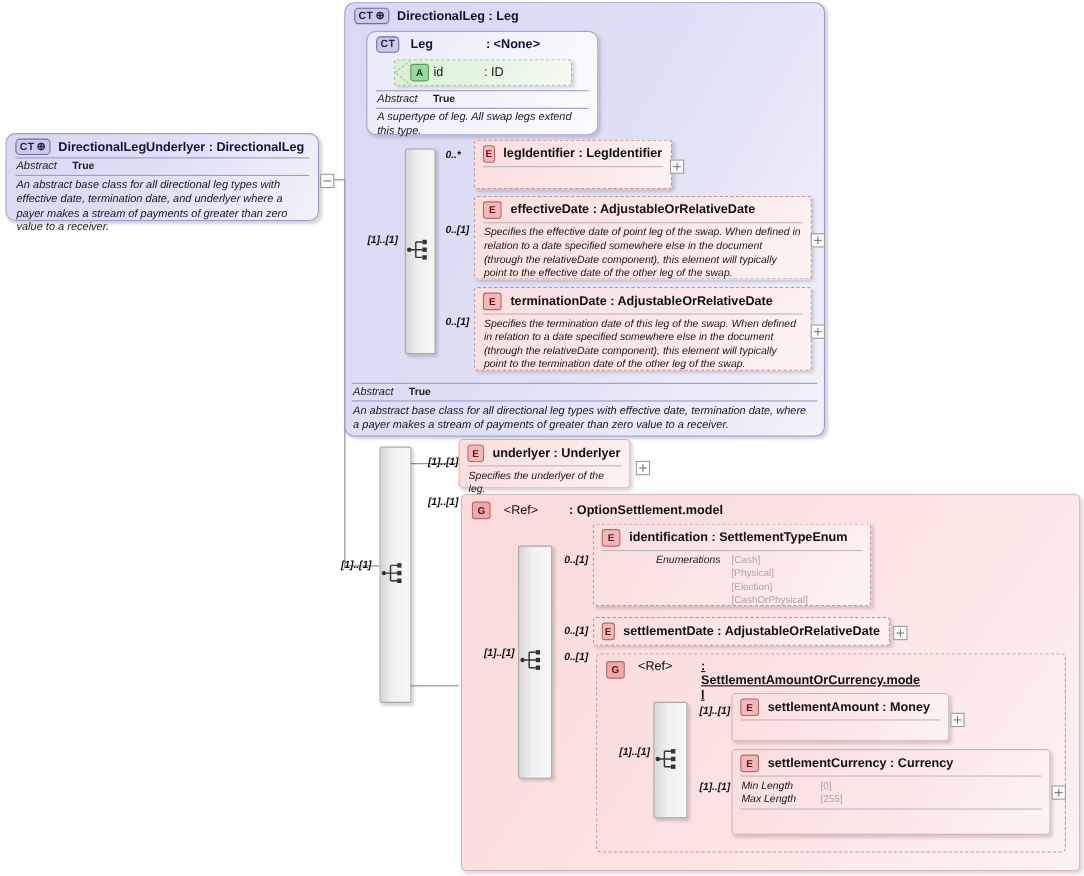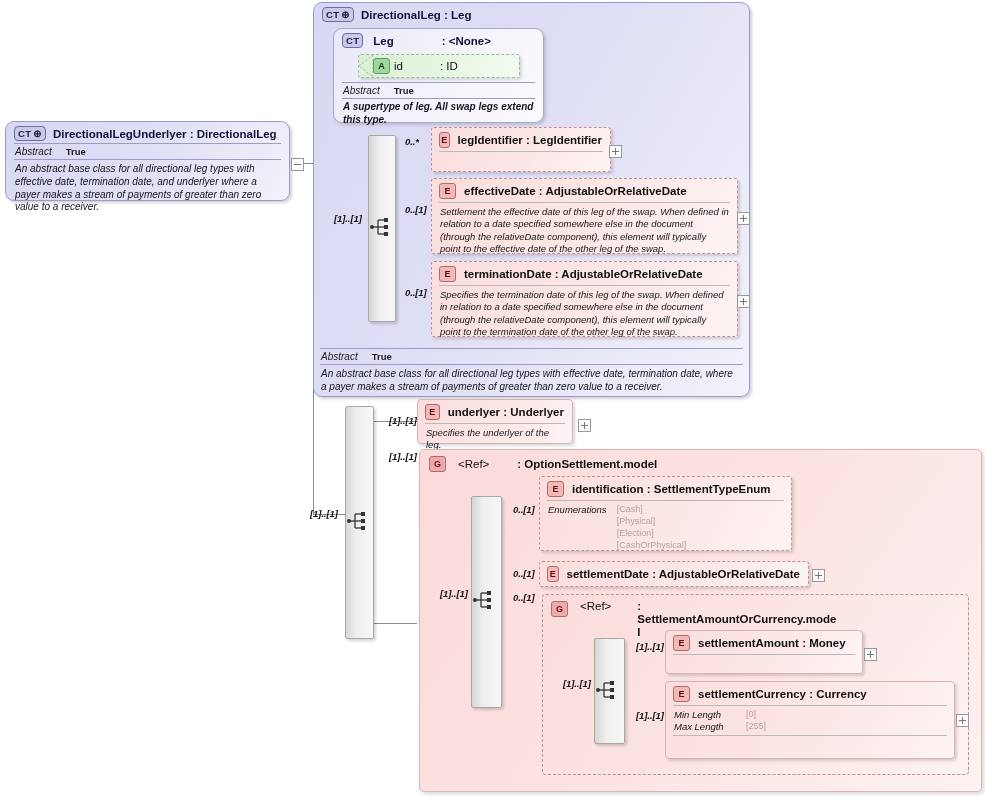--- a/index.html
+++ b/index.html
@@ -56,27 +56,27 @@
   }
   .el-box.solid{border:1px solid #d8b3b3;border-radius:4px;}
   .el-hdr{display:flex;align-items:center;gap:8px;padding:4px 8px 3px 7px;}
   .etag{
     display:inline-flex;align-items:center;justify-content:center;
     width:15px;height:14px;border:1px solid #b46a6a;border-radius:3px;
     background:#f3b9b9;color:#5c1111;font-size:9px;font-weight:bold;
   }
   .gtag{background:#f0a9a9;}
   .el-title{font-size:11.5px;font-weight:bold;color:#101010;white-space:nowrap;}
-  .el-title.wrap{white-space:normal;line-height:1.12;}
+  .el-title.wrap{white-space:normal;line-height:1.12;text-decoration:underline;}
   .el-sep{border-top:1px solid #b9b9b9;margin:0 7px;}
   .el-doc{
     padding:3px 8px 4px 8px;font-size:9.5px;font-style:italic;
     color:#181818;line-height:1.3;
   }
-  .enum-row{display:flex;gap:10px;padding:3px 8px 4px 8px;font-size:9.5px;}
+  .enum-row{display:flex;gap:10px;padding:3px 8px 4px 8px;font-size:9.5px;justify-content:center;}
   .enum-key{font-style:italic;color:#141414;white-space:nowrap;}
   .enum-list{color:#b3a0a0;line-height:1.32;font-size:9px;}
   .facet-row{display:flex;padding:1px 8px 0 8px;font-size:9.5px;}
   .facet-key{font-style:italic;width:72px;color:#141414;}
   .facet-val{color:#b3a0a0;font-size:9px;}
 
   
   .attr-box{
     position:absolute;border:1px dashed #9bbb9b;border-radius:3px;
     background:linear-gradient(120deg,#d9f0d4 0%,#e6f6e2 55%,#f5fbf3 100%);
@@ -207,21 +207,21 @@
       <span class="ct-title">Leg</span>
       <span class="ct-title" style="margin-left:38px;">: &lt;None&gt;</span>
     </div>
     <div style="height:32px;"></div>
     <div class="prop-sep"></div>
     <div class="prop-row">
       <span class="prop-key">Abstract</span>
       <span class="prop-val">True</span>
     </div>
     <div class="prop-sep"></div>
-    <div class="doc" style="padding-top:2px;font-weight:bold;">A supertype of leg. All swap legs extend this type.</div>
+    <div class="doc" style="padding-top:2px;">A supertype of leg. All swap legs extend this type.</div>
   </div>
 
   <div class="attr-box" style="left:358px;top:54px;width:136px;height:22px;">
     <svg class="attr-notch" viewBox="0 0 14 22" preserveAspectRatio="none">
       <polygon points="14,0 14,22 0,11" fill="#d9f0d4" stroke="#9bbb9b" stroke-width="1" stroke-dasharray="2,2"></polygon>
     </svg>
     <span class="atag">A</span>
     <span class="attr-name" style="margin-left:11px;">id</span>
     <span class="attr-type" style="margin-left:30px;">: ID</span>
   </div>
@@ -250,21 +250,21 @@
   </div>
   <div class="expander plus" style="left:609px;top:145px;"></div>
 
   <span class="card" style="left:405px;top:204px;">0..[1]</span>
   <div class="abs el-box" style="left:431px;top:178px;width:307px;height:76px;">
     <div class="el-hdr">
       <span class="etag">E</span>
       <span class="el-title">effectiveDate : AdjustableOrRelativeDate</span>
     </div>
     <div class="el-sep"></div>
-    <div class="el-doc">Settlement the effective date of this leg of the swap. When defined in relation to a date specified somewhere else in the document (through the relativeDate component), this element will typically point to the effective date of the other leg of the swap.</div>
+    <div class="el-doc">Specifies the effective date of point leg of the swap. When defined in relation to a date specified somewhere else in the document (through the relativeDate component), this element will typically point to the effective date of the other leg of the swap.</div>
   </div>
   <div class="expander plus" style="left:737px;top:212px;"></div>
 
   <span class="card" style="left:405px;top:287px;">0..[1]</span>
   <div class="abs el-box" style="left:431px;top:261px;width:307px;height:76px;">
     <div class="el-hdr">
       <span class="etag">E</span>
       <span class="el-title">terminationDate : AdjustableOrRelativeDate</span>
     </div>
     <div class="el-sep"></div>

